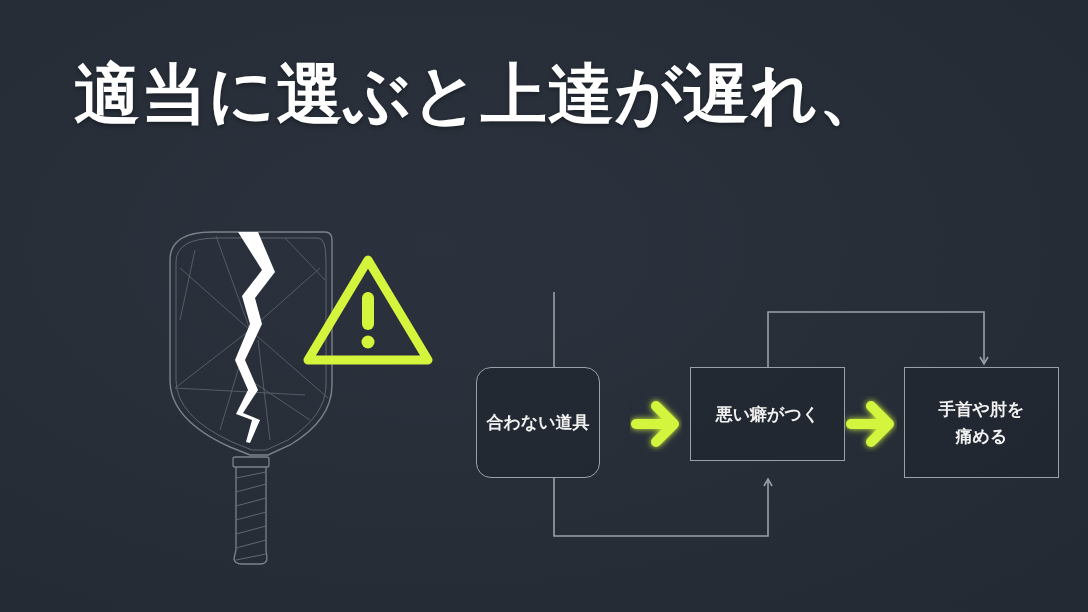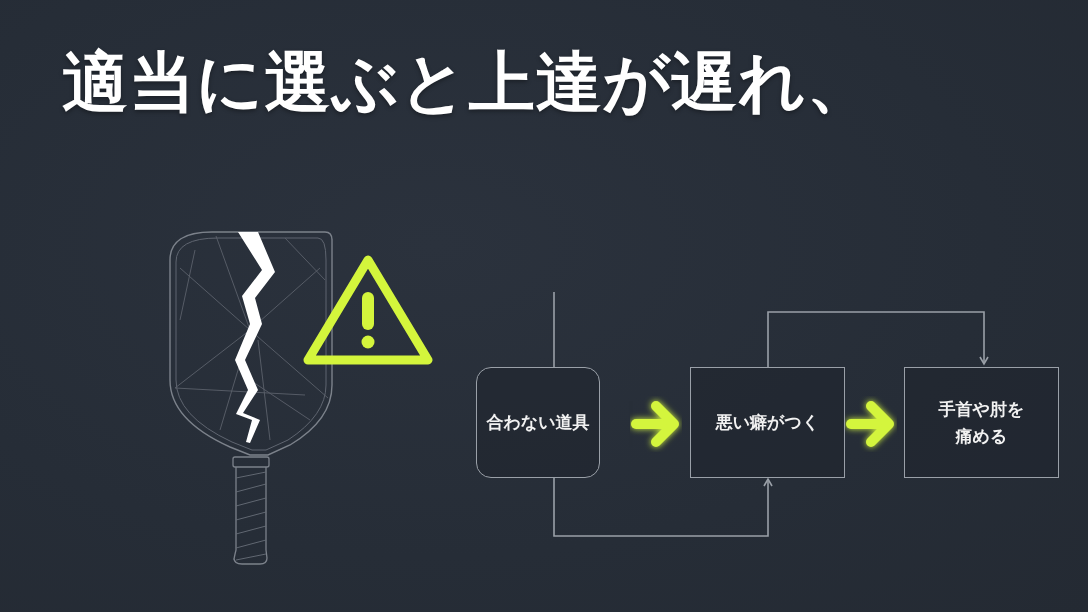--- a/index.html
+++ b/index.html
@@ -18,21 +18,21 @@
     .slide {
       position: absolute;
       left: 0; top: 0;
       width: 1088px; height: 612px;
       background: radial-gradient(ellipse at 40% 40%, #2b323d 0%, #262d37 60%, #242a33 100%);
     }
     .headline {
       position: absolute;
       left: 62px;
       top: 44px;
-      margin: 0;
+      margin: 12px;
       font-family: "DejaVu Sans", sans-serif;
       font-weight: bold;
       font-size: 66px;
       line-height: 78px;
       letter-spacing: 1px;
       color: #ffffff;
       text-shadow: 0 2px 4px rgba(0,0,0,0.35);
     }
     .headline span { display: block; white-space: nowrap; }
 
@@ -57,21 +57,21 @@
       align-items: center;
       justify-content: center;
       text-align: center;
       font-family: "DejaVu Sans", sans-serif;
       font-weight: bold;
       font-size: 17px;
       line-height: 27px;
       color: #f2f2f2;
     }
     .box-1 { left: 476px; top: 367px; width: 124px; height: 111px; border-radius: 15px; }
-    .box-2 { left: 690px; top: 367px; width: 155px; height: 111px; }
+    .box-2 { left: 690px; top: 367px; width: 155px; height: 94px; }
     .box-3 { left: 904px; top: 367px; width: 155px; height: 111px; }
     .box-label { display: block; white-space: pre-line; }
 
     .arrow {
       position: absolute;
       width: 52px;
       height: 56px;
     }
     .arrow-1 { left: 630px; top: 396px; }
     .arrow-2 { left: 845px; top: 396px; }

